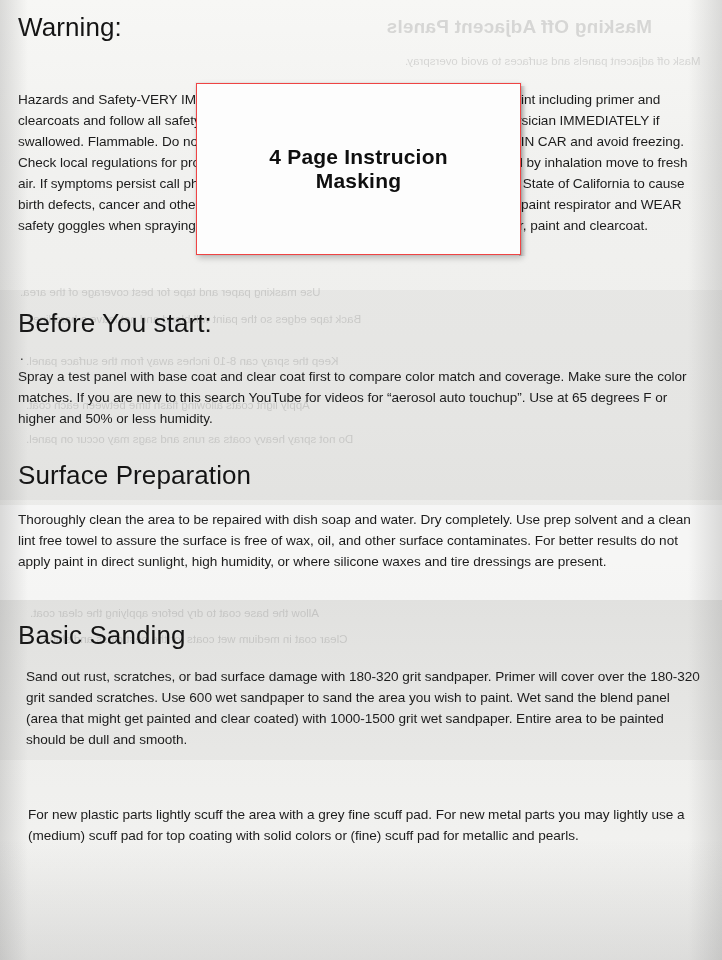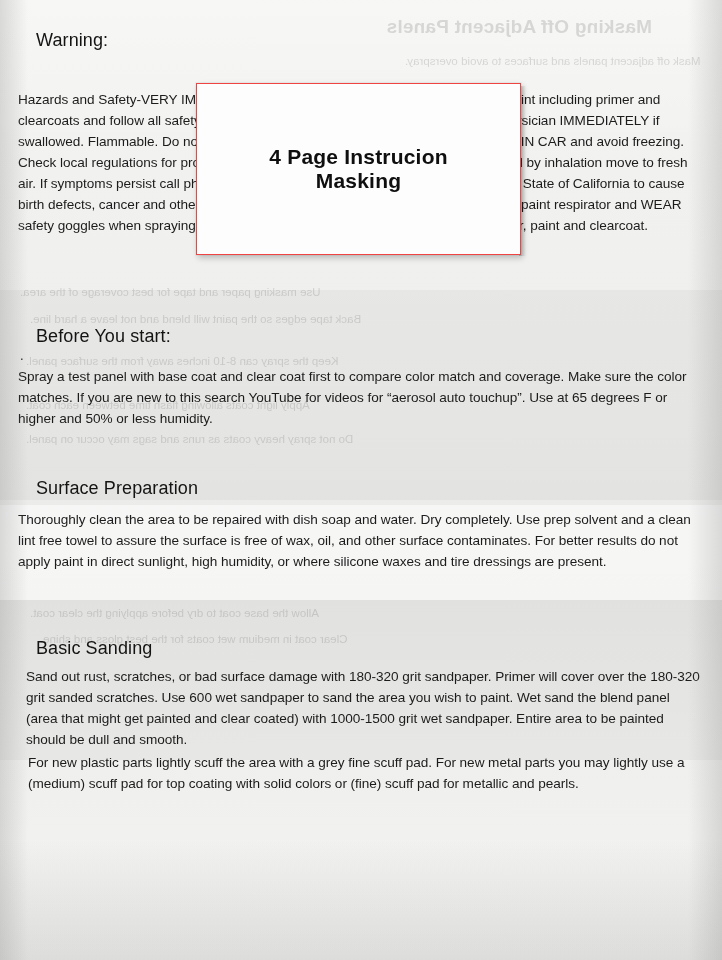--- a/index.html
+++ b/index.html
@@ -74,23 +74,23 @@
     font-size: 11.5px;
     line-height: 18px;
   }
 
   .content {
     position: absolute;
     inset: 0;
   }
   h1.sect {
     position: absolute;
-    margin: 18px;
+    margin: 0;
     font-weight: normal;
-    font-size: 18px;
+    font-size: 26px;
     letter-spacing: 0.1px;
     color: #141414;
   }
   p.body {
     position: absolute;
     margin: 0;
     font-size: 13.6px;
     line-height: 21px;
     color: #1c1c1c;
     letter-spacing: -0.05px;
@@ -159,21 +159,21 @@
 
     <h1 class="sect" style="left:18px; top:308px;">Before You start:</h1>
     <span class="dot" style="left:20px; top:348px;">.</span>
     <p class="body" style="left:18px; top:366px; width:682px;">Spray a test panel with base coat and clear coat first to compare color match and coverage. Make sure the color matches.  If you are new to this search YouTube for videos for “aerosol auto touchup”.  Use at 65 degrees F or higher and 50% or less humidity.</p>
 
     <h1 class="sect" style="left:18px; top:460px;">Surface Preparation</h1>
     <p class="body" style="left:18px; top:509px; width:682px;">Thoroughly clean the area to be repaired with dish soap and water.  Dry completely. Use prep solvent and a clean lint free towel to assure the surface is free of wax, oil, and other surface contaminates. For better results do not apply paint in direct sunlight, high humidity, or where silicone waxes and tire dressings are present.</p>
 
     <h1 class="sect" style="left:18px; top:620px;">Basic Sanding</h1>
     <p class="body" style="left:26px; top:666px; width:678px;">Sand out rust, scratches, or bad surface damage with 180-320 grit sandpaper. Primer will cover over the 180-320 grit sanded scratches. Use 600 wet sandpaper to sand the area you wish to paint. Wet sand the blend panel (area that might get painted and clear coated) with 1000-1500 grit wet sandpaper. Entire area to be painted should be dull and smooth.</p>
-    <p class="body" style="left:28px; top:752px; width:660px;">For new plastic parts lightly scuff the area with a grey fine scuff pad. For new metal parts you may lightly use a (medium) scuff pad for top coating with solid colors or (fine) scuff pad for metallic and pearls.</p>
+    <p class="body" style="left:28px; top:804px; width:660px;">For new plastic parts lightly scuff the area with a grey fine scuff pad. For new metal parts you may lightly use a (medium) scuff pad for top coating with solid colors or (fine) scuff pad for metallic and pearls.</p>
   </div>
 
   <div class="card-shadow-edge"></div>
   <div class="card">
     <div class="card-line">4 Page Instrucion</div>
     <div class="card-line">Masking</div>
   </div>
 
   <div class="paper-shade-left"></div>
   <div class="paper-shade-right"></div>

